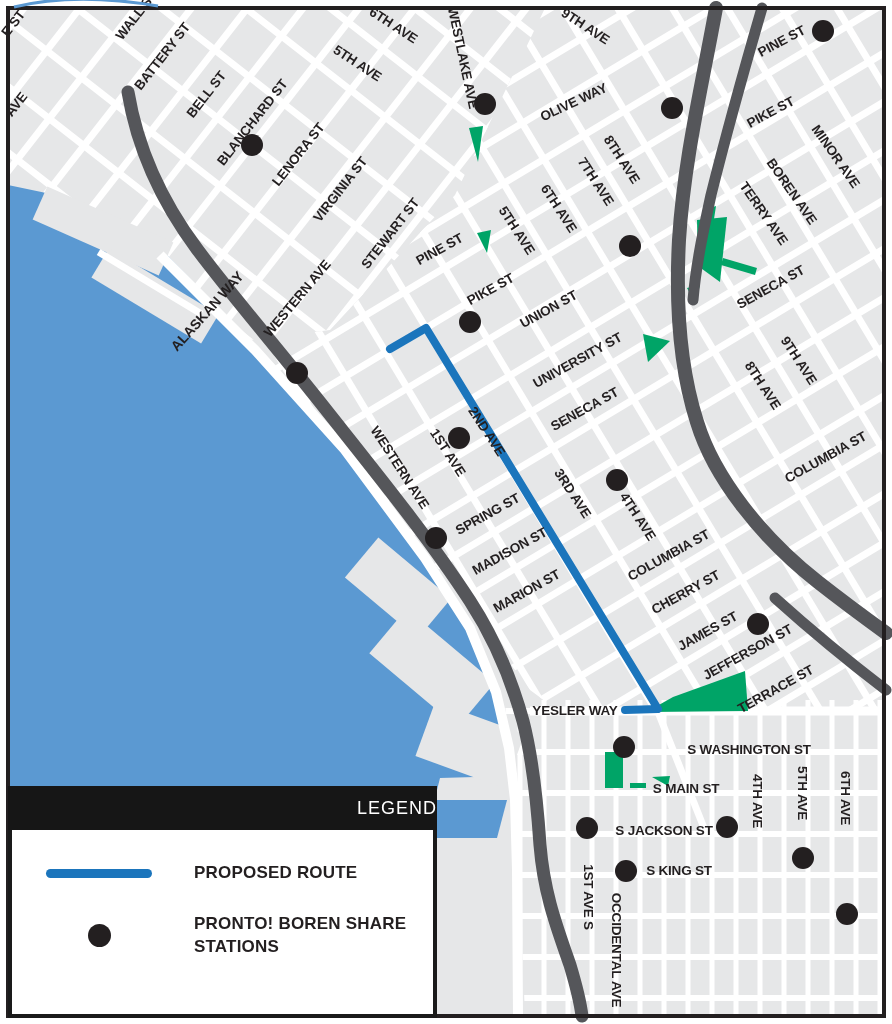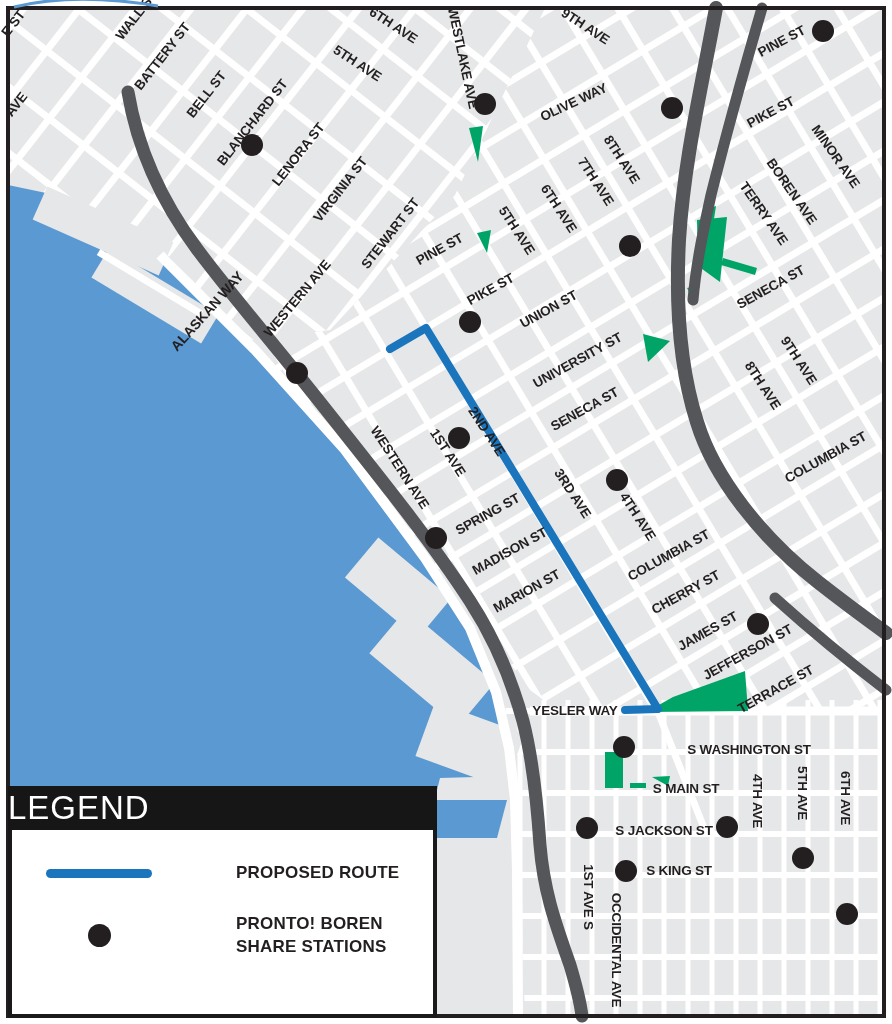--- a/index.html
+++ b/index.html
@@ -2,23 +2,23 @@
 <html style="--route: #1B75BC; --station: #231F20; --legend-header-bg: #161616; --legend-header-text: #FFFFFF; --legend-bg: #FFFFFF;"><head>
 <meta charset="utf-8">
 <style>
   html,body{margin:0;padding:0;background:#ffffff;}
   .stage{position:relative;width:892px;height:1024px;overflow:hidden;background:#ffffff;
          font-family:"Liberation Sans",sans-serif;}
   svg{position:absolute;left:0;top:0;}
   .lbl{font-family:"Liberation Sans",sans-serif;font-weight:bold;letter-spacing:-0.2px;}
   .legend{position:absolute;left:8px;top:786px;width:429px;}
   .legend-header{background:var(--legend-header-bg,#161616);color:var(--legend-header-text,#fff);
-    text-align:left;height:44px;line-height:44px;font-size:33px;letter-spacing:1px;font-weight:500;}
+    text-align:right;height:44px;line-height:44px;font-size:18px;letter-spacing:1px;font-weight:500;}
   .legend-body{background:var(--legend-bg,#fff);border:4px solid #1a1a1a;border-top:none;height:180px;padding-top:4px;}
-  .legend-row{display:flex;align-items:center;margin:28px 0 0 28px;gap:42px;}
+  .legend-row{display:flex;align-items:center;margin:28px 0 0 28px;}
   .sw{width:118px;display:flex;justify-content:center;align-items:center;flex:0 0 118px;}
   .swatch-line{width:106px;height:9px;border-radius:5px;background:var(--route,#1B75BC);display:inline-block;}
   .swatch-dot{width:23px;height:23px;border-radius:50%;background:var(--station,#231F20);display:inline-block;}
   .legend-label{margin-left:36px;font-size:17px;font-weight:600;color:#231F20;width:220px;line-height:1.35;letter-spacing:0.2px;}
 </style>
 </head>
 <body>
 
 <div class="stage">
   <svg id="map-svg" width="892" height="1024" viewBox="0 0 892 1024" xmlns="http://www.w3.org/2000/svg">

